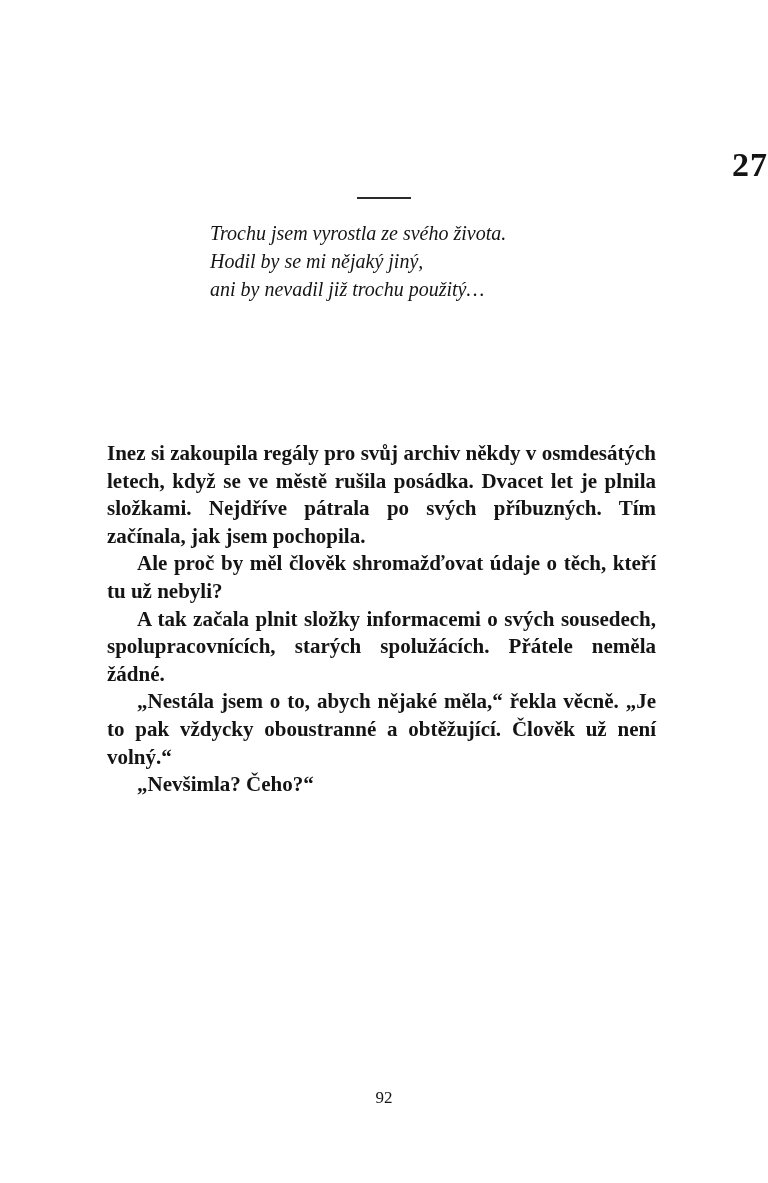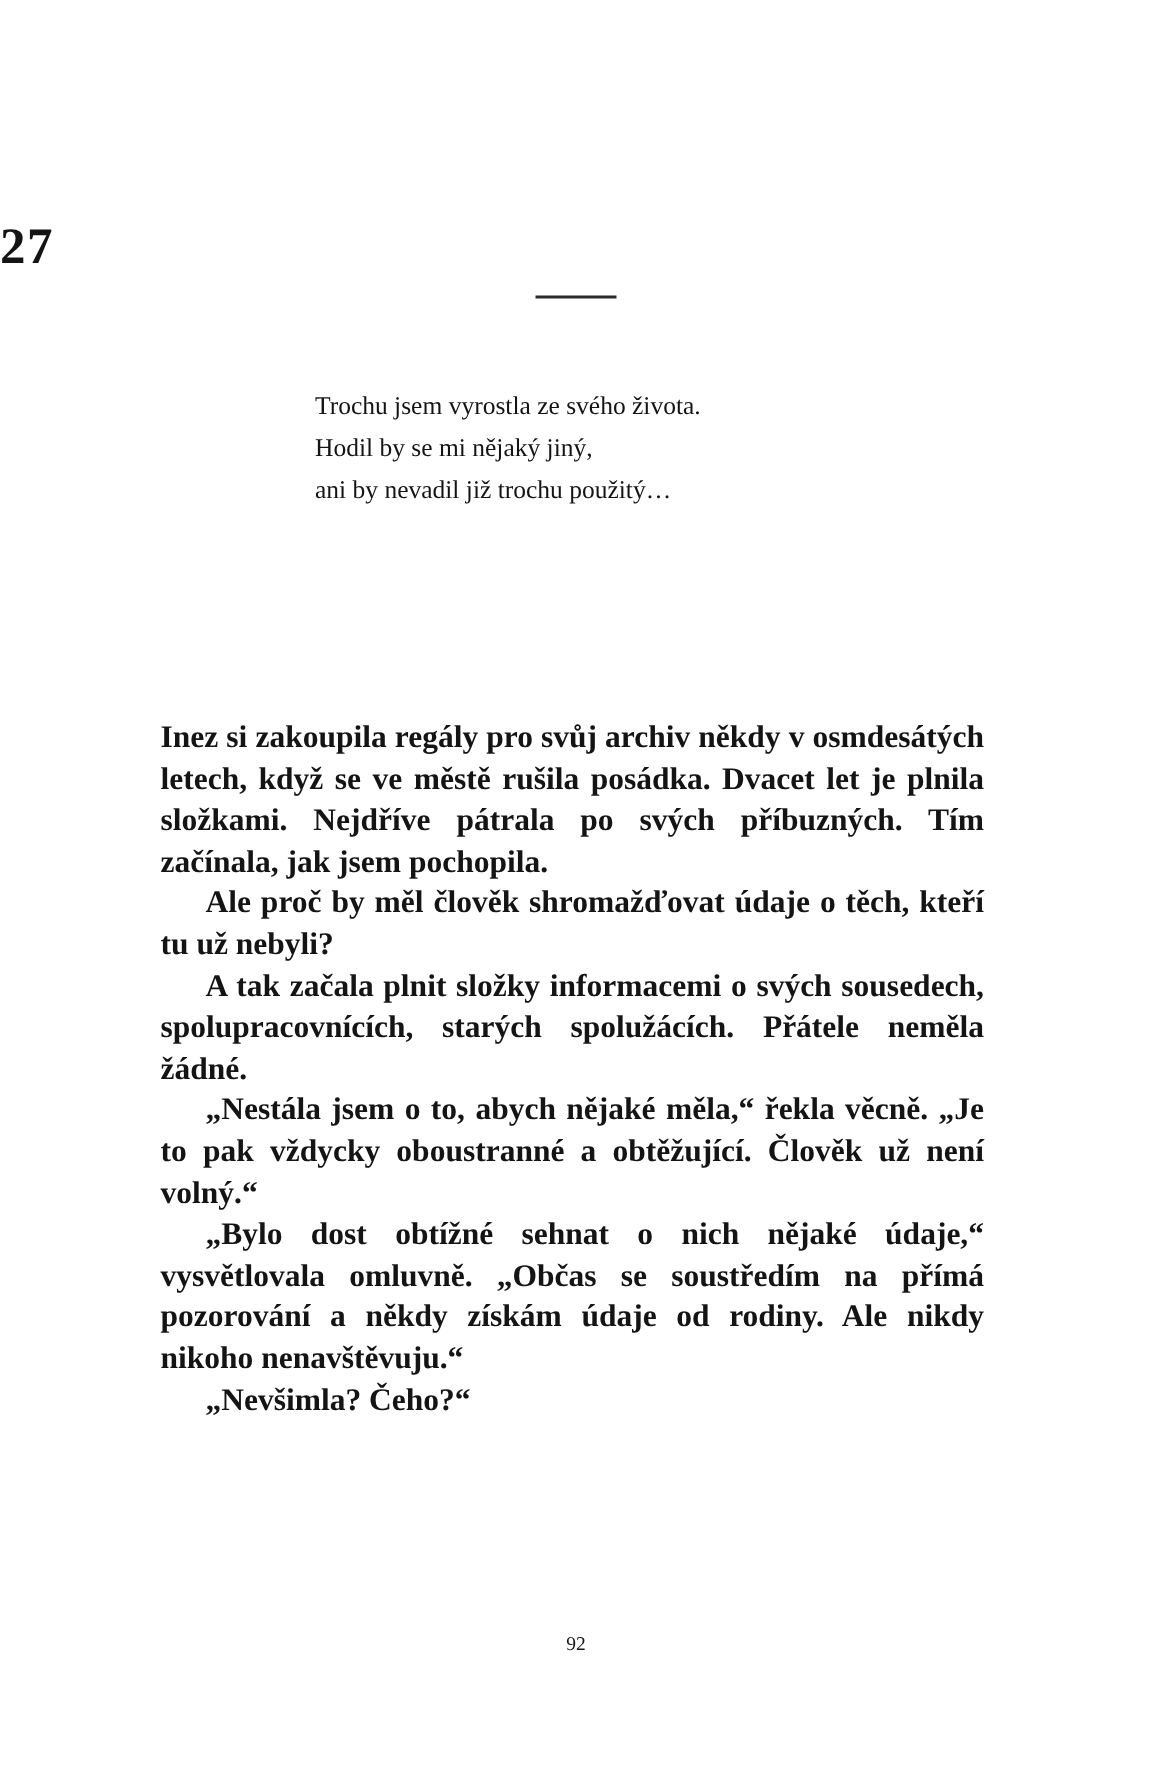--- a/index.html
+++ b/index.html
@@ -11,34 +11,35 @@
     position: relative;
     width: 768px;
     height: 1183px;
     background: #ffffff;
     font-family: "Liberation Serif", serif;
     color: #141414;
     overflow: hidden;
   }
   .chapter-number {
     padding-top: 146px;
-    text-align: left;
+    text-align: right;
     font-size: 34px;
     font-weight: bold;
     letter-spacing: 1px;
   }
   .chapter-rule {
     width: 54px;
     height: 0;
     border-top: 2px solid #2a2a2a;
     margin: 13px auto 0 auto;
   }
   .epigraph {
-    margin: 58px 0 0 210px;
-    font-size: 17px;
+    margin: 20px 0 0 210px;
+    font-style: italic;
+    font-size: 20px;
     line-height: 28px;
   }
   .body-text {
     margin: 137px 112px 0 107px;
     font-size: 21px;
     line-height: 27.6px;
     text-align: justify;
   }
   .body-text p {
     margin: 0;
@@ -47,21 +48,21 @@
   }
   .body-text p.indent {
     text-indent: 30px;
   }
   .page-number {
     position: absolute;
     left: 0;
     right: 0;
     top: 1088px;
     text-align: center;
-    font-size: 13px;
+    font-size: 17px;
   }
 </style>
 </head>
 <body>
 
 <div class="page">
 
   <div class="chapter-number">27</div>
 
   <div class="chapter-rule"></div>
@@ -70,19 +71,18 @@
     <div>Trochu jsem vyrostla ze svého života.</div>
     <div>Hodil by se mi nějaký jiný,</div>
     <div>ani by nevadil již trochu použitý…</div>
   </div>
 
   <div class="body-text">
     <p>Inez si zakoupila regály pro svůj archiv někdy v osmdesátých letech, když se ve městě rušila posádka. Dvacet let je plnila složkami. Nejdříve pátrala po svých příbuzných. Tím začínala, jak jsem pochopila.</p>
     <p class="indent">Ale proč by měl člověk shromažďovat údaje o těch, kteří tu už nebyli?</p>
     <p class="indent">A tak začala plnit složky informacemi o svých sousedech, spolupracovnících, starých spolužácích. Přátele neměla žádné.</p>
     <p class="indent">„Nestála jsem o to, abych nějaké měla,“ řekla věcně. „Je to pak vždycky oboustranné a obtěžující. Člověk už není volný.“</p>
-    <p class="indent">„Bylo dost obtížné sehnat o nich nějaké údaje,“ vysvětlovala omluvně. „Občas se soustředím na přímá pozorování a někdy získám údaje od rodiny. Ale nikdy nikoho nenavštěvuju.“</p>
     <p class="indent">„Nevšimla? Čeho?“</p>
   </div>
 
   <div class="page-number">92</div>
 
 </div>
 
 </body></html>

